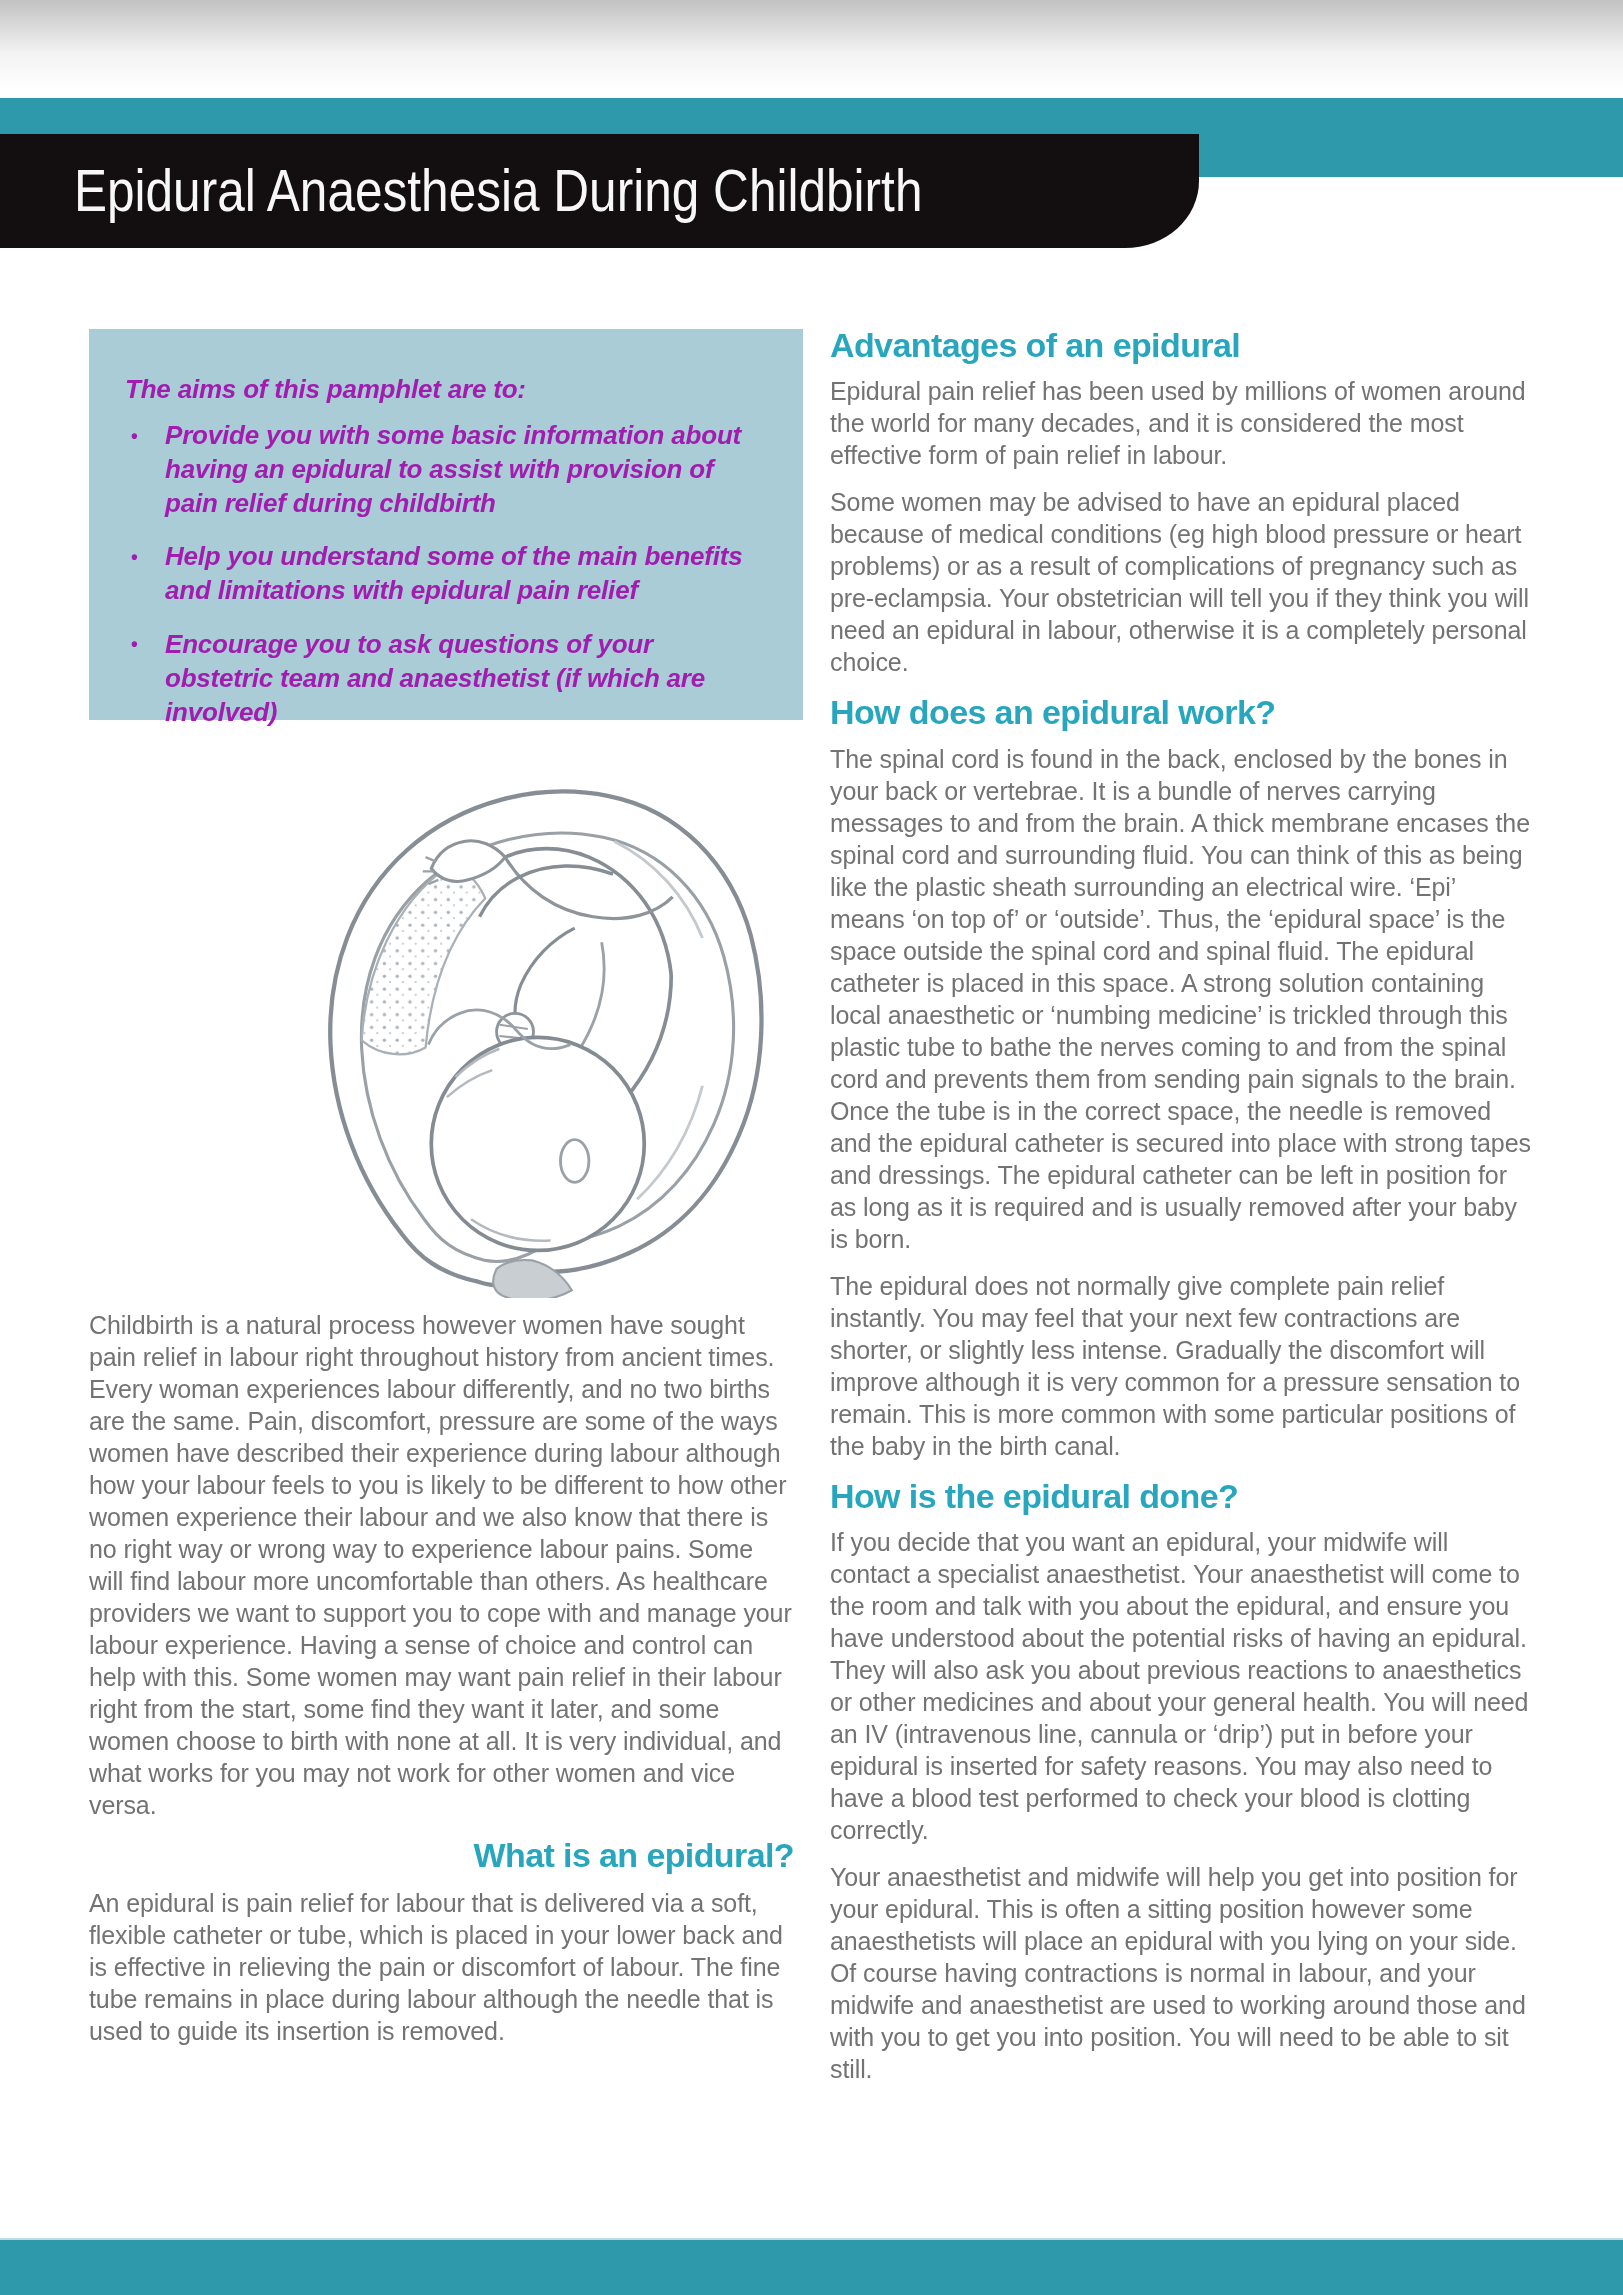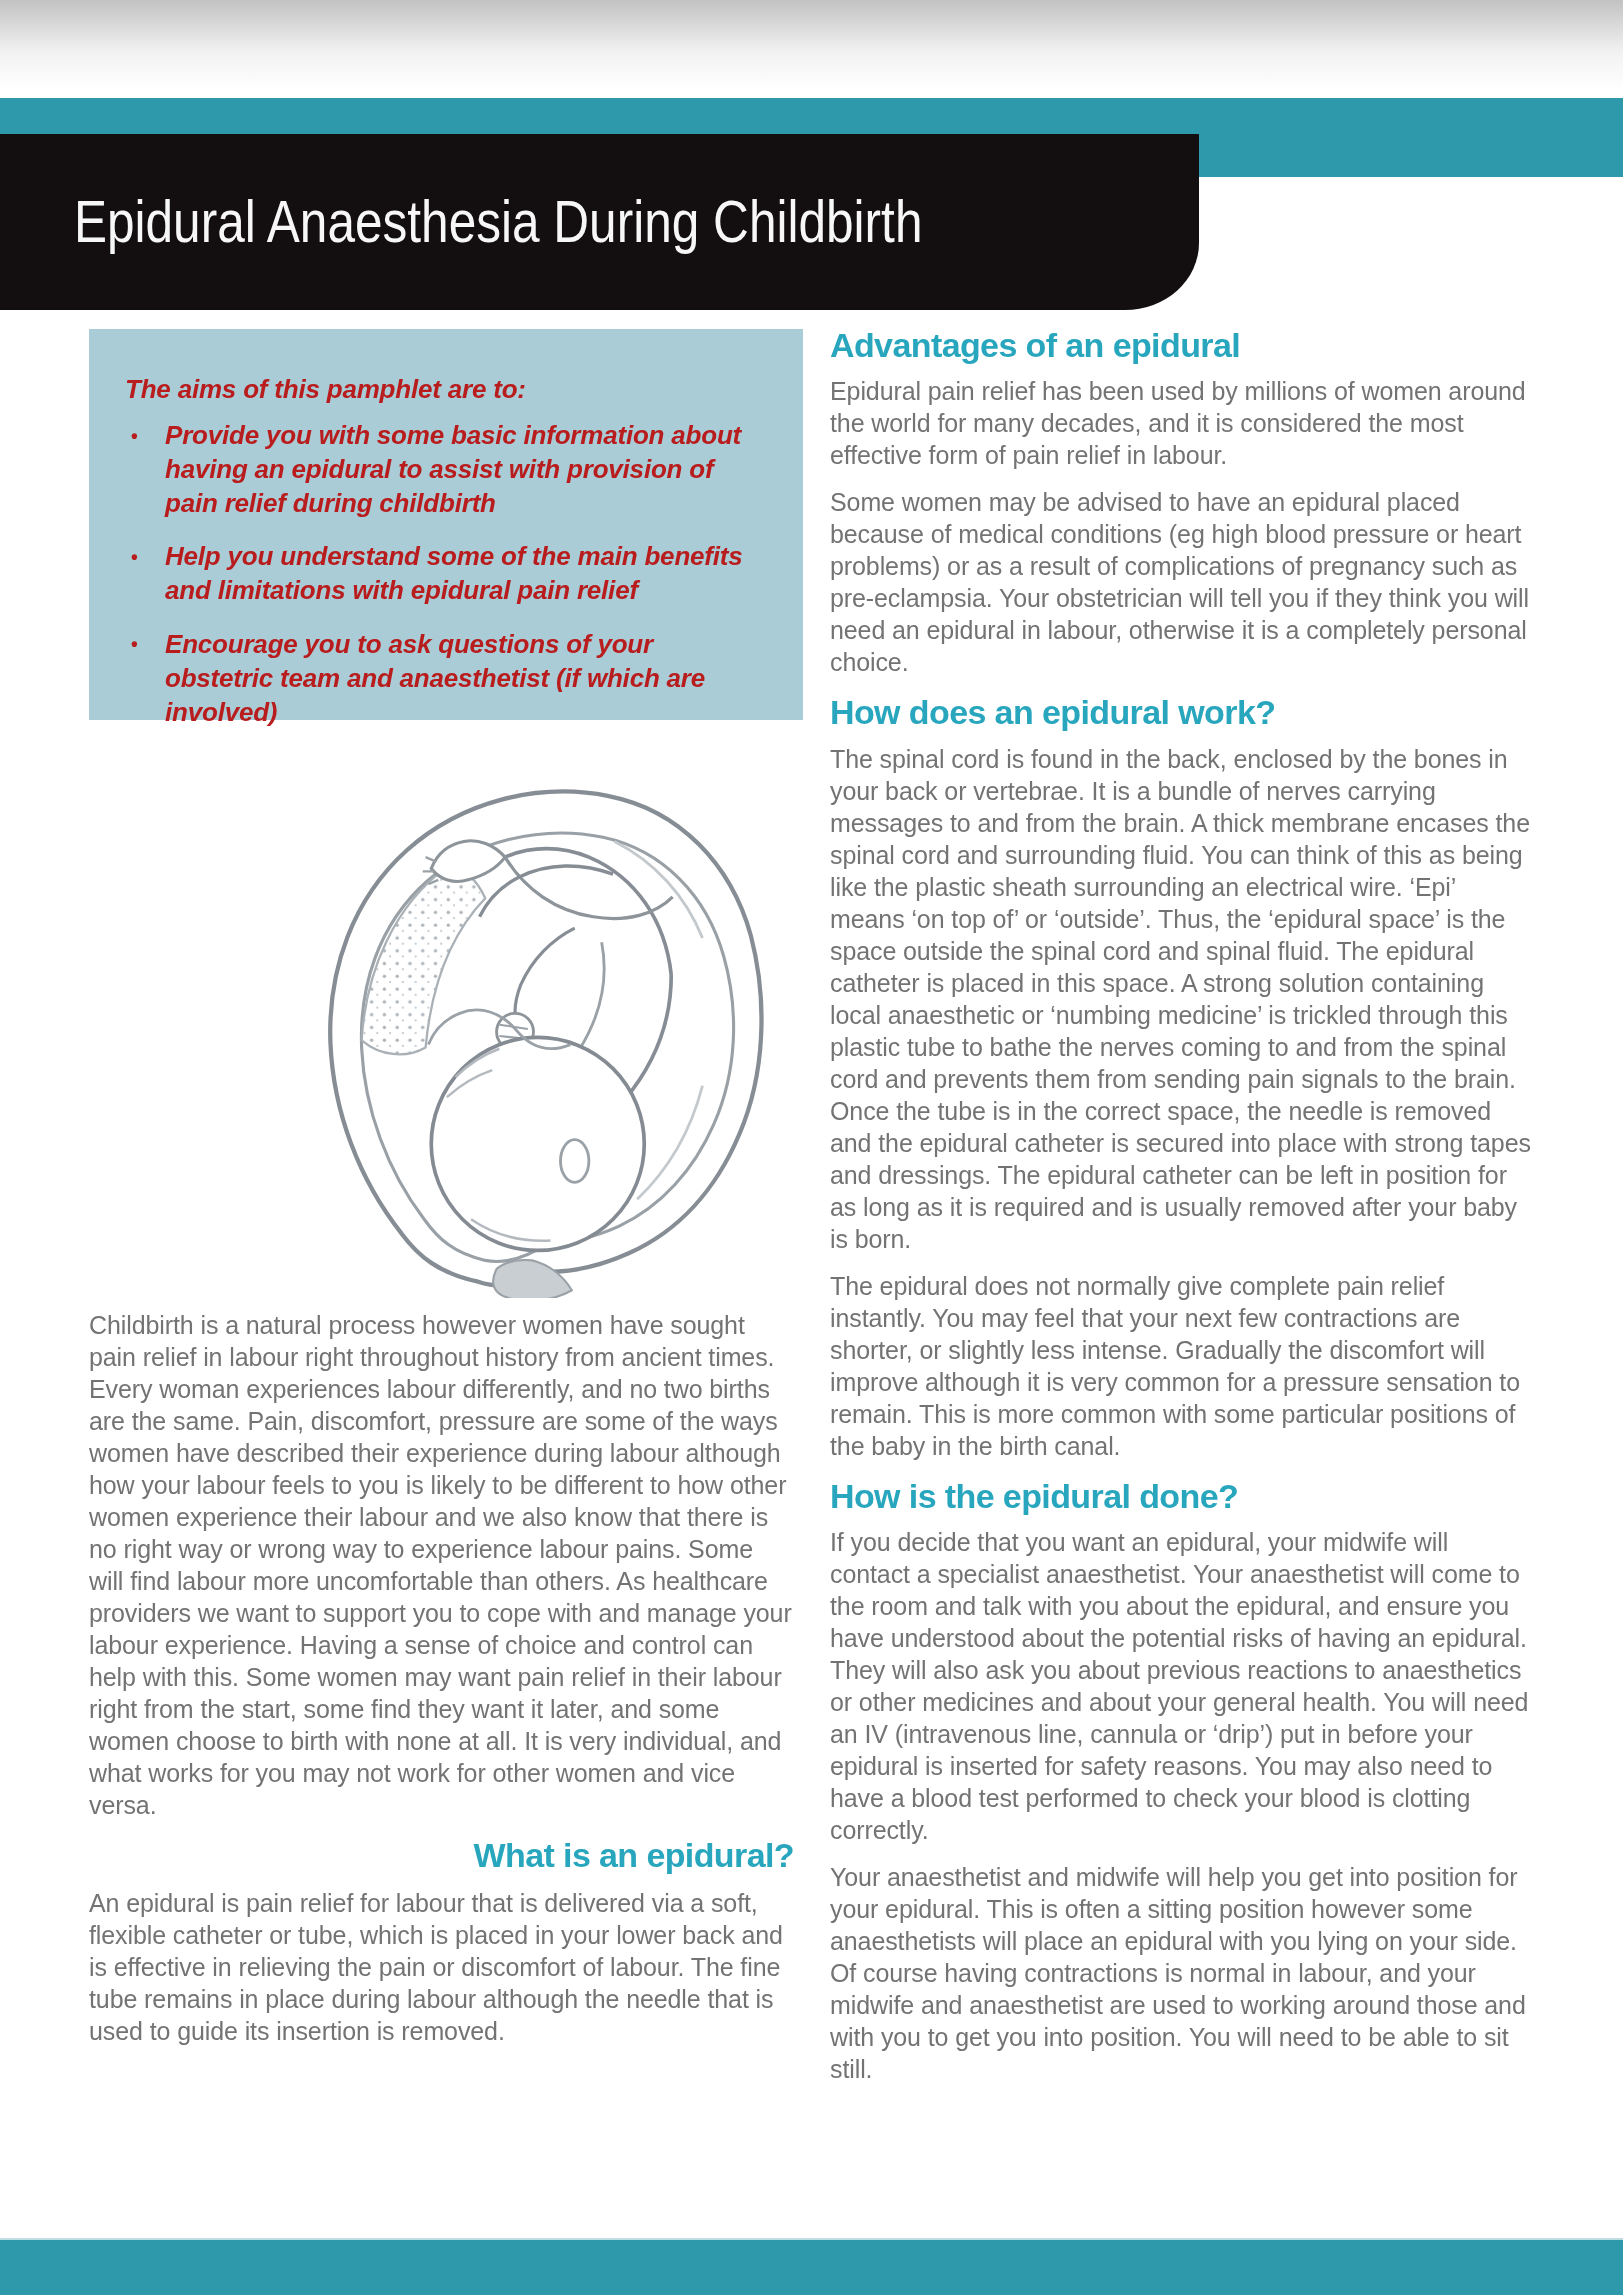--- a/index.html
+++ b/index.html
@@ -11,39 +11,39 @@
   
   .top-fade{
     position:absolute;top:0;left:0;width:100%;height:95px;
     background:linear-gradient(#c2c2c2,#f2f2f2 55%,#ffffff 95%);
   }
   .teal-bar{
     position:absolute;top:98px;left:0;width:100%;height:79px;
     background:#2d99ab;
   }
   .title-banner{
-    position:absolute;top:134px;left:0;width:1199px;height:176px;
+    position:absolute;top:134px;left:0;width:1199px;height:114px;
     background:#130e10;border-bottom-right-radius:74px 67px;
     display:flex;align-items:center;
   }
   .title-banner .page-title{
     color:#f7f7f7;font-size:59px;font-weight:400;letter-spacing:0;
     padding-left:88px;white-space:nowrap;
     transform:scaleX(0.84);transform-origin:left center;
   }
   .footer-bar{
     position:absolute;top:2238px;left:0;width:100%;height:57px;
     background:#2d99ab;border-top:2.2px solid #bfdce2;
   }
   
   .aims-box{
     position:absolute;left:89px;top:329px;width:714px;height:391px;
     background:#a9ccd7;box-sizing:border-box;
     padding:43px 45px 0 36px;
-    color:#b91c1c;font-weight:bold;font-style:italic;
+    color:#a21caf;font-weight:bold;font-style:italic;
     font-size:26px;line-height:34px;letter-spacing:-0.2px;
   }
   .aims-intro{margin:0 0 12px 0;}
   .aims-bullet{display:flex;margin:0 0 19.3px 0;}
   .aims-bullet .dot{flex:0 0 34px;font-size:19.3px;padding-left:6px;padding-top:1.5px;font-style:normal;}
   .aims-bullet .txt{flex:1;}
   
   .left-col-text{position:absolute;left:89px;top:1309px;width:705px;}
   .right-col{position:absolute;left:830px;top:326px;width:703px;}
   .section-heading{

